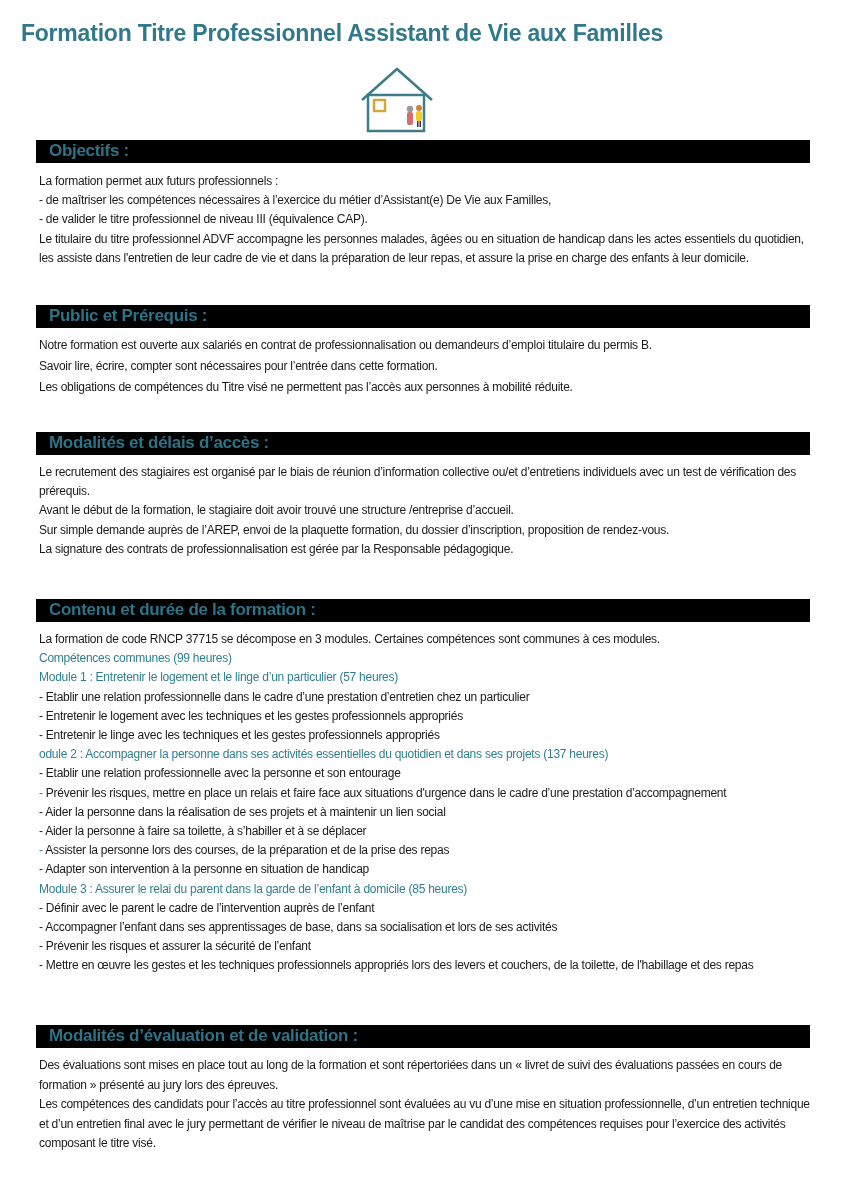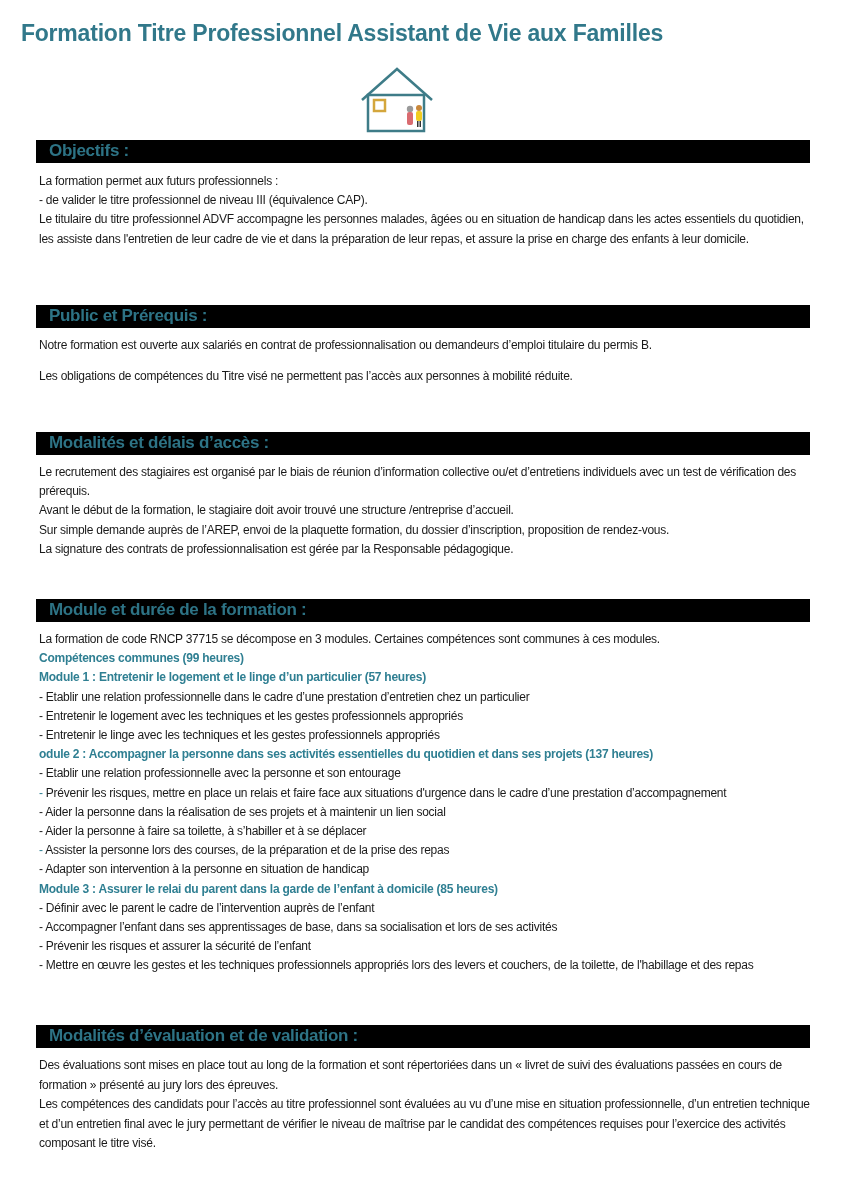--- a/index.html
+++ b/index.html
@@ -9,21 +9,21 @@
            font-family: "Liberation Sans", sans-serif; font-weight: bold; font-size: 23px;
            color: #31788a; letter-spacing: -0.2px; }
   .logo { position: absolute; left: 359px; top: 66px; width: 80px; height: 68px; }
   .section-header { position: absolute; left: 36px; width: 774px; height: 23px;
                     background: #000000; }
   .section-header span { position: absolute; left: 13px; top: 1px; font-weight: bold;
                          font-size: 17px; color: #2d7385; letter-spacing: -0.3px; }
   .block { position: absolute; left: 39px; width: 775px; font-size: 12px;
            line-height: 19.2px; letter-spacing: -0.25px; }
   .block p { margin: 0; }
-  .teal { color: #2f7f92; font-weight: bold; }
+  .teal { color: #2f7f92; font-weight: normal; }
   .b { font-weight: normal; }
   .dash-teal { color: #2f7f92; }
 </style>
 </head>
 <body>
 
 <div class="title">Formation Titre Professionnel Assistant de Vie aux Familles</div>
 
 <svg class="logo" viewBox="0 0 80 68">
   <polyline points="3,34 38,3 73,34" fill="none" stroke="#3e7c88" stroke-width="2.5"></polyline>
@@ -35,44 +35,46 @@
   <rect x="57" y="45" width="6" height="10" rx="2" fill="#f2cc1f"></rect>
   <rect x="58" y="55" width="1.5" height="6" fill="#333"></rect>
   <rect x="60.5" y="55" width="1.5" height="6" fill="#333"></rect>
 </svg>
 
 <div class="section-header" style="top:140px">
   <span>Objectifs :</span>
 </div>
 <div class="block" style="top:172px">
   <p>La formation permet aux futurs professionnels :</p>
+  <p>- de maîtriser les compétences nécessaires à l’exercice du métier d’Assistant(e) De Vie aux Familles,</p>
   <p>- de valider le titre professionnel de niveau III (équivalence CAP).</p>
   <p>Le titulaire du titre professionnel ADVF accompagne les personnes malades, âgées ou en situation de handicap dans les actes essentiels du quotidien, les assiste dans l'entretien de leur cadre de vie et dans la préparation de leur repas, et assure la prise en charge des enfants à leur domicile.</p>
 </div>
 
 <div class="section-header" style="top:305px">
   <span>Public et Prérequis :</span>
 </div>
 <div class="block" style="top:336px">
   <p>Notre formation est ouverte aux salariés en contrat de professionnalisation ou demandeurs d’emploi titulaire du permis B.</p>
-  <p style="margin-top:12px">Les obligations de compétences du Titre visé ne permettent pas l’accès aux personnes à mobilité réduite.</p>
+  <p style="margin-top:2px">Savoir lire, écrire, compter sont nécessaires pour l’entrée dans cette formation.</p>
+  <p style="margin-top:2px">Les obligations de compétences du Titre visé ne permettent pas l’accès aux personnes à mobilité réduite.</p>
 </div>
 
 <div class="section-header" style="top:432px">
   <span>Modalités et délais d’accès :</span>
 </div>
 <div class="block" style="top:463px">
   <p>Le recrutement des stagiaires est organisé par le biais de réunion d’information collective ou/et d’entretiens individuels avec un test de vérification des prérequis.</p>
   <p>Avant le début de la formation, le stagiaire doit avoir trouvé une structure /entreprise d’accueil.</p>
   <p>Sur simple demande auprès de l’AREP, envoi de la plaquette formation, du dossier d’inscription, proposition de rendez-vous.</p>
   <p>La signature des contrats de professionnalisation est gérée par la Responsable pédagogique.</p>
 </div>
 
 <div class="section-header" style="top:599px">
-  <span>Module et durée de la formation :</span>
+  <span>Contenu et durée de la formation :</span>
 </div>
 <div class="block" style="top:630px">
   <p><span>La formation de code </span><span class="b">RNCP 37715</span><span> se décompose en 3 modules. Certaines compétences sont communes à ces modules.</span></p>
   <p class="teal">Compétences communes (99 heures)</p>
   <p class="teal">Module 1 : Entretenir le logement et le linge d’un particulier (57 heures)</p>
   <p>- Etablir une relation professionnelle dans le cadre d’une prestation d’entretien chez un particulier</p>
   <p>- Entretenir le logement avec les techniques et les gestes professionnels appropriés</p>
   <p>- Entretenir le linge avec les techniques et les gestes professionnels appropriés</p>
   <p class="teal">odule 2 : Accompagner la personne dans ses activités essentielles du quotidien et dans ses projets (137 heures)</p>
   <p>- Etablir une relation professionnelle avec la personne et son entourage</p>

